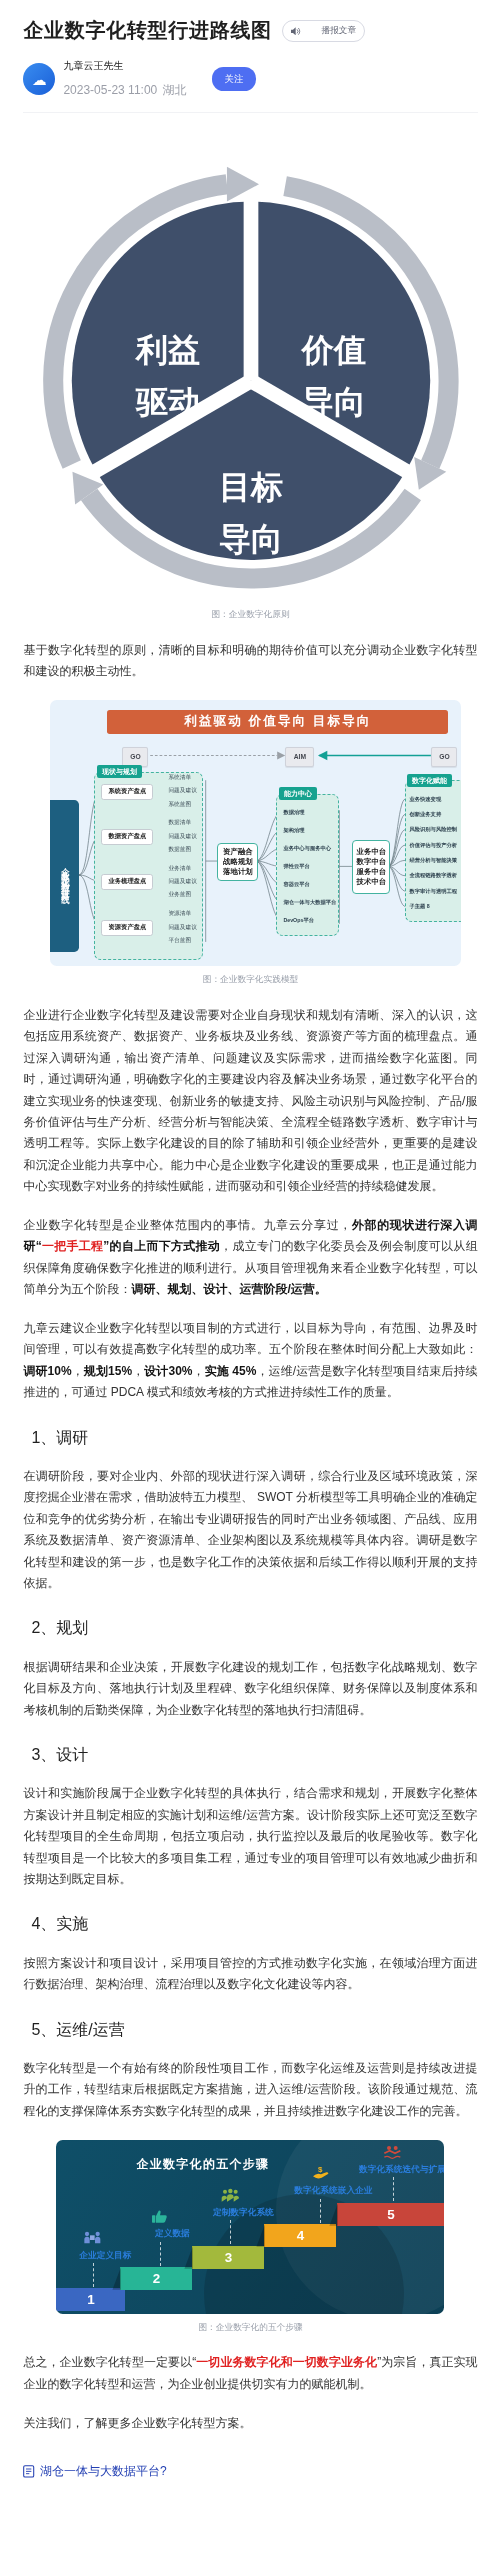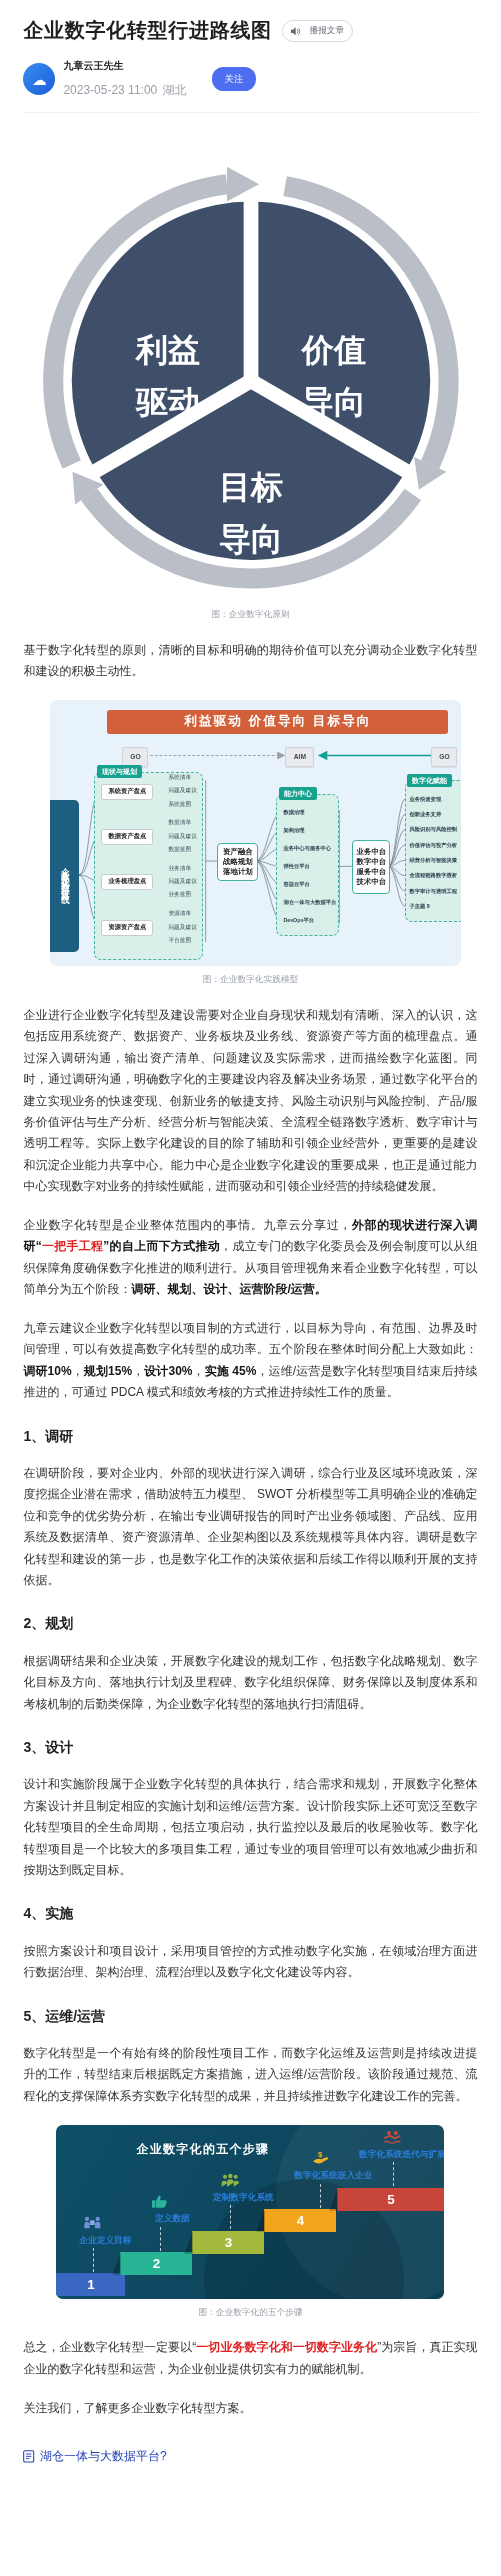--- a/index.html
+++ b/index.html
@@ -1,37 +1,37 @@
 <!DOCTYPE html>
 <html style="font-size:10.7px"><head>
 <meta charset="utf-8">
 <style>
   html,body{margin:0;padding:0;background:#fff;}
   body{width:501px;font-family:"Liberation Sans","DejaVu Sans",sans-serif;color:#333;}
   .content{padding:17.4px 23.4px 20px;}
   
   .title-row{display:flex;align-items:center;gap:10.7px;}
   .page-title{font-size:20px;line-height:1.35;font-weight:700;color:#1f1f1f;margin:0;letter-spacing:0.7px;}
-  .broadcast{display:inline-flex;align-items:center;gap:8px;border:0.7px solid #d8dae3;border-radius:11.4px;
+  .broadcast{display:inline-flex;align-items:center;gap:20px;border:0.7px solid #d8dae3;border-radius:11.4px;
     padding:4px 8px;font-size:8.7px;color:#626675;white-space:nowrap;flex:none;cursor:pointer;background:#fff;}
   .author-row{display:flex;align-items:center;margin-top:14.7px;}
   .avatar{width:32px;height:32px;border-radius:50%;background:linear-gradient(135deg,#3a8df0,#1a5fd8);
     display:flex;align-items:center;justify-content:center;color:#fff;font-size:14.7px;cursor:pointer;}
   .author-info{margin-left:8px;}
-  .author-name{font-size:10px;color:#222;font-weight:700;cursor:pointer;}
+  .author-name{font-size:10px;color:#222;font-weight:400;cursor:pointer;}
   .author-meta{font-size:12px;color:#9b9ea8;margin-top:9px;}
   .author-meta span{margin-right:5.3px;}
   .follow-btn{margin-left:20px;background:#4e6ef2;color:#fff;font-size:9.4px;padding:5.3px 12.7px;
     border-radius:11.4px;border:none;cursor:pointer;}
   .divider{height:0.7px;background:#f1f2f5;margin:13.4px 0 4px;}
   
   p.body{font-size:12px;line-height:21.4px;text-align:justify;margin:17.4px 0;color:#333;}
   .bold{font-weight:700;color:#141414;}
   .red{color:#e02121;font-weight:700;}
-  h2.sec{font-size:14px;font-weight:700;color:#1f1f1f;margin:24px 0 0;}
+  h2.sec{font-size:16px;font-weight:400;color:#1f1f1f;margin:24px 8px 0;}
   .caption{text-align:center;font-size:8.7px;color:#9aa0ab;margin:8px 0 18.7px;}
   
   .fig1{width:428px;margin:6.7px auto 0;display:block;}
   
   .fig2{position:relative;width:411px;height:266px;margin:5.3px 0 0 27px;background:#e8f2fb;
     border-radius:6.7px;overflow:hidden;font-family:"Liberation Sans","DejaVu Sans",sans-serif;}
   .fig2 .banner{position:absolute;left:57px;top:9.4px;width:341px;height:24px;background:#d2613a;border-radius:2.7px;
     color:#fff;font-size:12.7px;font-weight:700;letter-spacing:2px;display:flex;align-items:center;justify-content:center;}
   .gobox{position:absolute;background:#e9eaee;border:0.7px solid #cfd2da;border-radius:2px;color:#44474f;
     font-size:6.7px;font-weight:700;display:flex;align-items:center;justify-content:center;box-shadow:0 0.7px 0.7px rgba(0,0,0,.08);}

